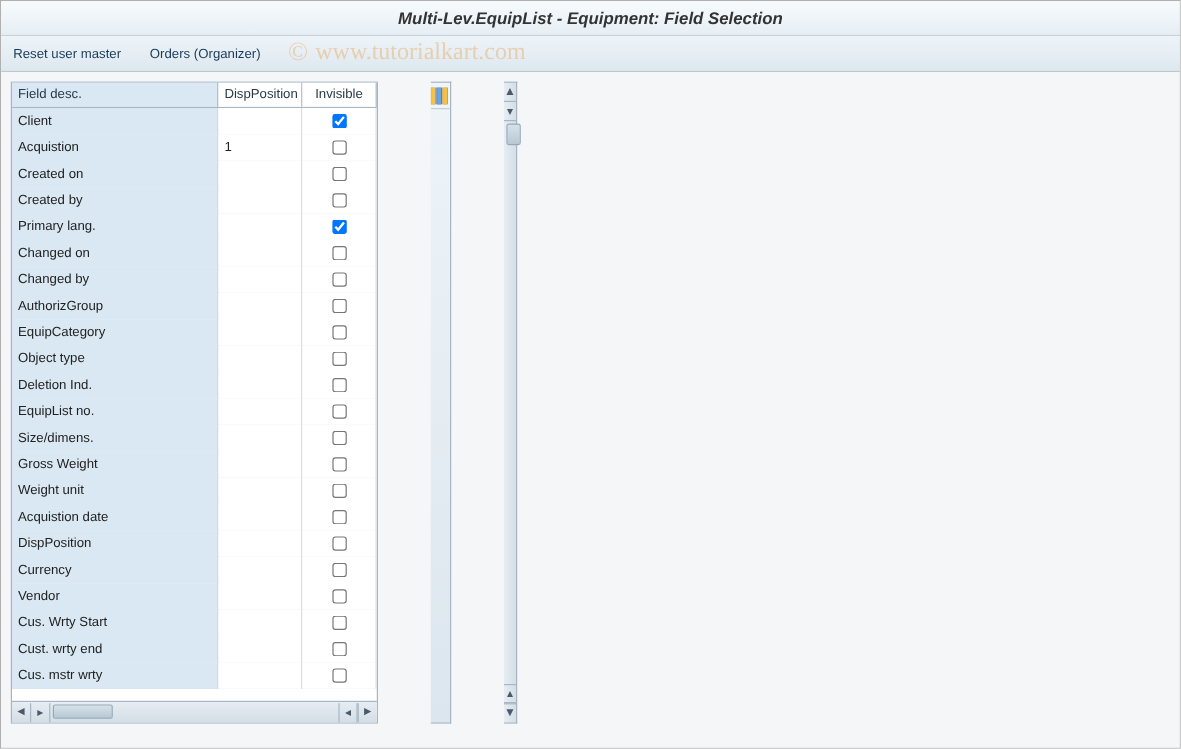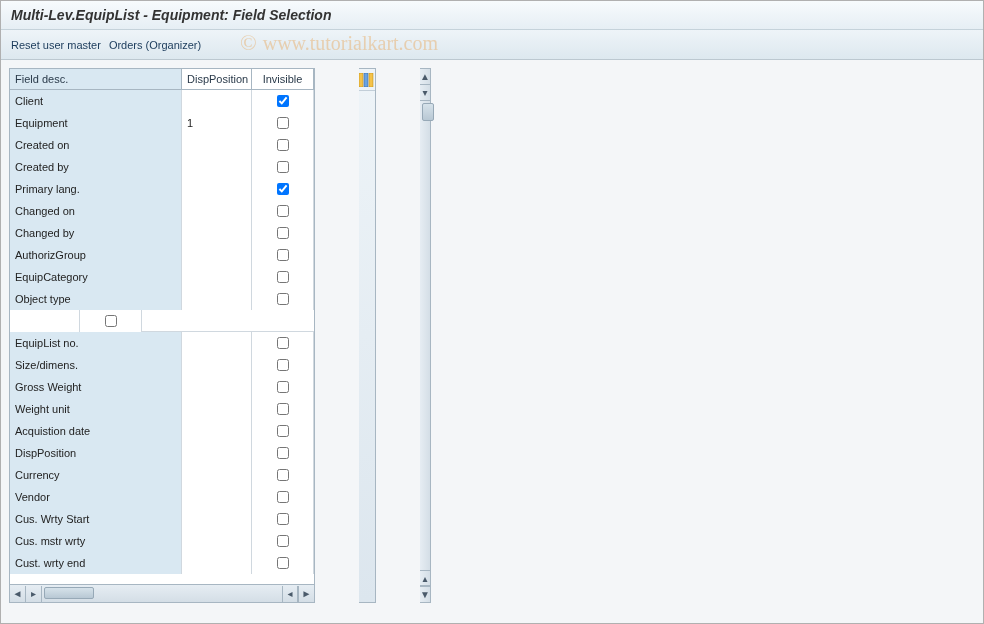--- a/index.html
+++ b/index.html
@@ -21,27 +21,28 @@
       flex-direction: column;
     }
     .title-bar {
       background: linear-gradient(#f7fbfd, #e6eef4);
       border-bottom: 1px solid #c5d2da;
       padding: 6px 10px;
       font-size: 14px;
       font-weight: bold;
       font-style: italic;
       color: #333;
+      text-align: center;
     }
     .toolbar {
       background: linear-gradient(#eef4f8, #dde8ef);
       border-bottom: 1px solid #bcc8d0;
       padding: 6px 10px;
       display: flex;
-      gap: 8px;
+      gap: 24px;
       align-items: center;
       height: 30px;
     }
     .toolbar .btn {
       color: #1a3a5a;
       cursor: pointer;
       font-size: 11px;
     }
     .content-area {
       flex: 1;
@@ -205,21 +206,21 @@
         </div>
         <div class="grid-body" id="grid-body">
             <div class="grid-row">
               <div class="cell col-desc">Client</div>
               <div class="cell col-pos"></div>
               <div class="cell col-inv">
                 <input type="checkbox" checked="" style="">
               </div>
             </div>
             <div class="grid-row">
-              <div class="cell col-desc">Equipment</div>
+              <div class="cell col-desc">Acquistion</div>
               <div class="cell col-pos">1</div>
               <div class="cell col-inv">
                 <input type="checkbox" style="">
               </div>
             </div>
             <div class="grid-row">
               <div class="cell col-desc">Created on</div>
               <div class="cell col-pos"></div>
               <div class="cell col-inv">
                 <input type="checkbox" style="">
@@ -268,20 +269,21 @@
               </div>
             </div>
             <div class="grid-row">
               <div class="cell col-desc">Object type</div>
               <div class="cell col-pos"></div>
               <div class="cell col-inv">
                 <input type="checkbox" style="">
               </div>
             </div>
             <div class="grid-row">
+              <div class="cell col-desc">Deletion Ind.</div>
               <div class="cell col-pos"></div>
               <div class="cell col-inv">
                 <input type="checkbox" style="">
               </div>
             </div>
             <div class="grid-row">
               <div class="cell col-desc">EquipList no.</div>
               <div class="cell col-pos"></div>
               <div class="cell col-inv">
                 <input type="checkbox" style="">
@@ -337,28 +339,28 @@
               </div>
             </div>
             <div class="grid-row">
               <div class="cell col-desc">Cus. Wrty Start</div>
               <div class="cell col-pos"></div>
               <div class="cell col-inv">
                 <input type="checkbox" style="">
               </div>
             </div>
             <div class="grid-row">
+              <div class="cell col-desc">Cust. wrty end</div>
+              <div class="cell col-pos"></div>
+              <div class="cell col-inv">
+                <input type="checkbox" style="">
+              </div>
+            </div>
+            <div class="grid-row">
               <div class="cell col-desc">Cus. mstr wrty</div>
-              <div class="cell col-pos"></div>
-              <div class="cell col-inv">
-                <input type="checkbox" style="">
-              </div>
-            </div>
-            <div class="grid-row">
-              <div class="cell col-desc">Cust. wrty end</div>
               <div class="cell col-pos"></div>
               <div class="cell col-inv">
                 <input type="checkbox" style="">
               </div>
             </div>
           </div>
         <div class="hscroll">
           <div class="arrow">◄</div>
           <div class="arrow">▸</div>
           <div class="track">

